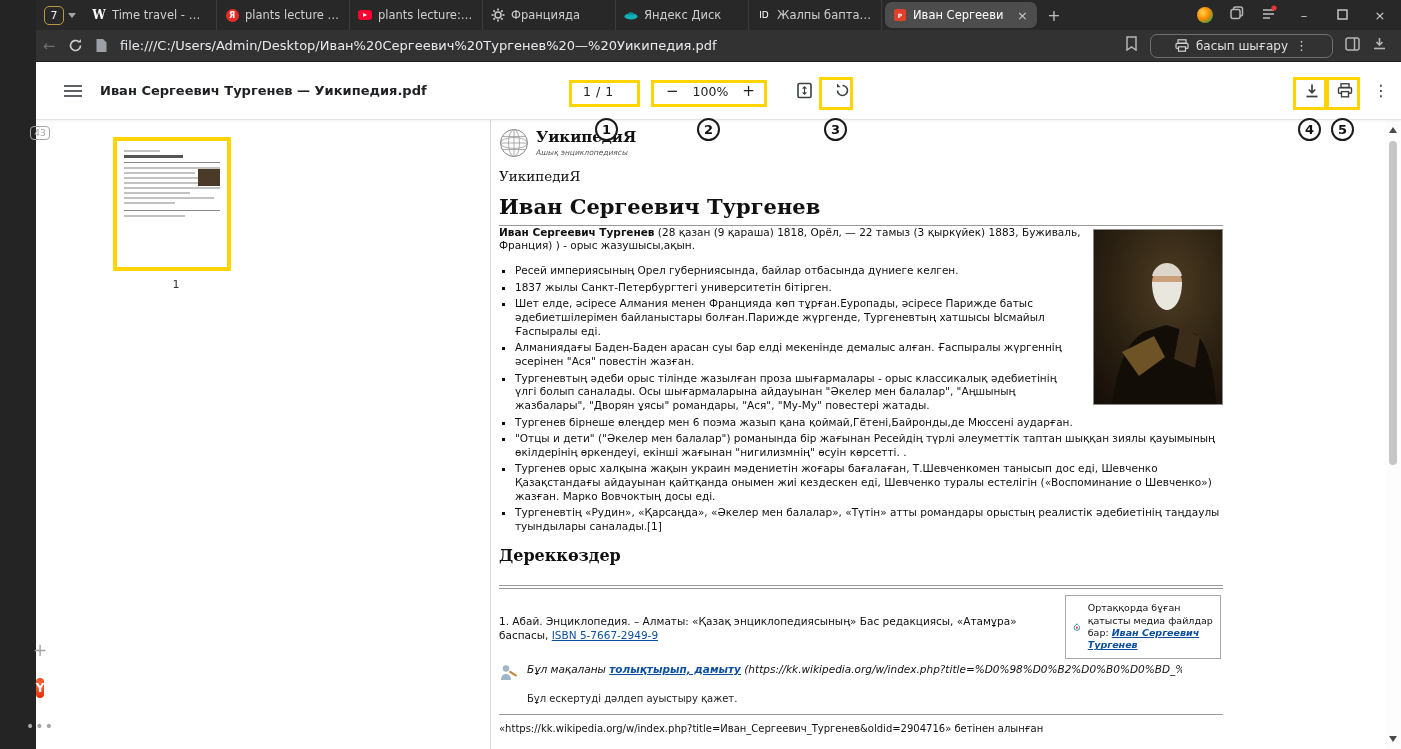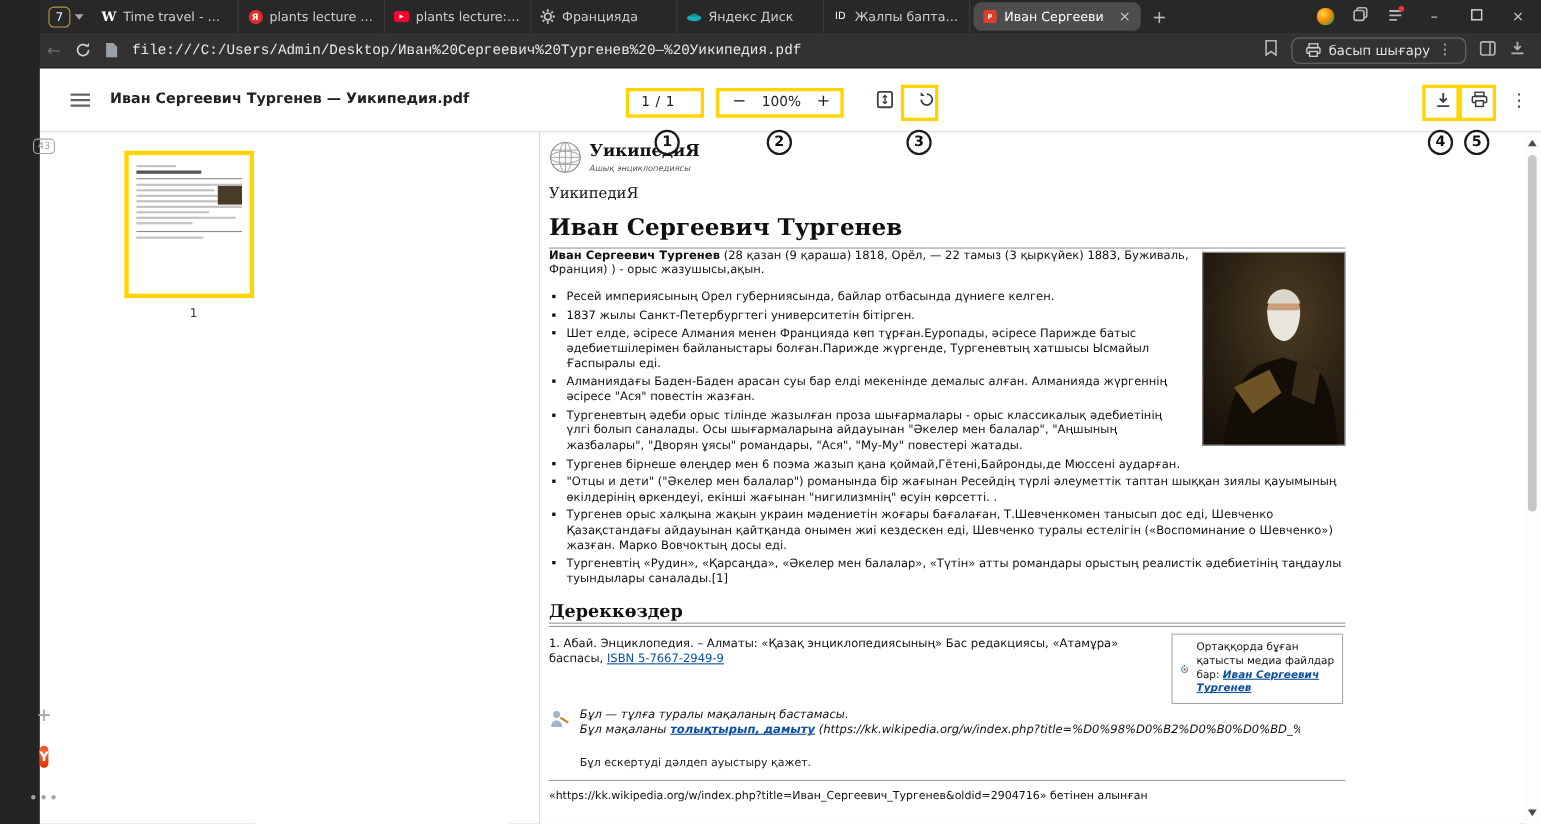--- a/index.html
+++ b/index.html
@@ -33,23 +33,23 @@
   .fav-id { color:#fff; font-size:9px; font-weight:normal; }
   .fav-pdf { width:12px; height:12px; border-radius:2px; background:#e0402a; color:#fff; font-size:6px; display:flex; align-items:center; justify-content:center; font-weight:bold; }
   .bar-right { margin-left:auto; display:flex; align-items:center; gap:16px; padding-right:10px; }
   .sphere { width:16px; height:16px; border-radius:50%; background:radial-gradient(circle at 35% 35%, #ffd34d, #ff8a00 45%, #43a047 80%, #1c6e1c); display:block; }
   .win-btn { color:#cfcfcf; font-size:13px; width:22px; text-align:center; cursor:pointer; }
 
   
   .addr { position:absolute; left:36px; top:30px; right:0; height:32px; background:#323232; display:flex; align-items:center; z-index:30; border-bottom:1px solid #1f1f1f; }
   .addr .nav { width:26px; text-align:center; color:#6f6f6f; font-size:15px; }
   .addr .icon-btn { width:26px; display:flex; justify-content:center; align-items:center; cursor:pointer; }
-  .url { color:#e8eaed; font-size:13px; margin-left:6px; white-space:nowrap;font-family:Liberation Mono, monospace; }
+  .url { color:#e8eaed; font-size:13px; margin-left:6px; white-space:nowrap; }
   .addr-right { margin-left:auto; display:flex; align-items:center; gap:12px; padding-right:14px; }
-  .print-pill { display:flex; align-items:center; gap:7px; border:1px solid #6f6f6f; border-radius:7px; height:24px; padding:0 12px; color:#e0e0e0; font-size:12px; cursor:pointer; }
+  .print-pill { display:flex; align-items:center; gap:7px; border:1px solid #6f6f6f; border-radius:7px; height:24px; padding:0 24px; color:#e0e0e0; font-size:12px; cursor:pointer; }
   .pill-dots { color:#cfcfcf; font-size:13px; }
 
   
   .pdf-toolbar { position:absolute; left:36px; top:62px; right:0; height:58px; background:#fff; border-bottom:1px solid #e3e3e3; box-shadow:0 1px 3px rgba(0,0,0,0.06); z-index:20; }
   .tb-item { position:absolute; color:#3c4043; display:flex; align-items:center; }
   .tb-menu { left:28px; top:22px; cursor:pointer; }
   .tb-title { left:64px; top:21px; font-size:13px; font-weight:600; color:#202124; }
   .tb-pages { left:547px; top:0; height:58px; font-size:12.5px; color:#202124; gap:5px; }
   .tb-zoom { left:630px; top:0; height:58px; font-size:12.5px; color:#202124; gap:14px; }
   .zoom-btn { font-size:15px; cursor:pointer; }
@@ -74,24 +74,24 @@
   .article { position:relative; width:732px; padding:8px 0 0 8px; font-size:10.5px; line-height:1.3; color:#101010; }
   .wp-logo-row { display:flex; align-items:center; gap:7px; }
   .wp-wordmark { font-family:"DejaVu Serif", serif; font-size:15px; font-weight:bold; color:#111; }
   .wp-tagline { font-size:7.5px; font-style:italic; color:#555; }
   .site-line { font-family:"DejaVu Serif", serif; font-size:13.5px; margin-top:10px; }
   .art-title { font-family:"DejaVu Serif", serif; font-size:21px; font-weight:600; margin-top:7px; padding-bottom:5px; border-bottom:1px solid #9a9a9a; }
   .portrait { float:right; width:130px; height:176px; margin:3px 0 6px 12px; border:1px solid #8a8a8a; background:#241b10; }
   .lead { }
   .facts { margin:11px 0 0 16px; list-style:square; }
   .facts li { margin:3px 0; }
-  .refs-h { font-family:"DejaVu Serif", serif; font-size:16px; font-weight:600; margin-top:12px; padding-bottom:0; border-bottom:1px solid #9a9a9a; }
+  .refs-h { font-family:"DejaVu Serif", serif; font-size:16px; font-weight:600; margin-top:12px; padding-bottom:19px; border-bottom:1px solid #9a9a9a; }
   .refs-rule { border:none; border-top:1px solid #9a9a9a; margin-top:2px; }
   .commons-box { float:right; width:156px; border:1px solid #a8a8a8; padding:6px 7px; margin:6px 2px 4px 10px; font-size:9.5px; display:flex; gap:7px; align-items:center; }
-  .ref-line { margin-top:9px; }
+  .ref-line { margin-top:26px; }
   .lnk { color:#0b4fa0; text-decoration:underline; }
   .stub { clear:both; display:flex; gap:8px; margin-top:12px; font-style:italic; }
   .stub .l2url { font-style:italic; }
   .stub-lines { max-width:660px; }
   .stub-l2 { white-space:nowrap; overflow:hidden; max-width:655px; }
   .stub-l3 { font-size:10px; font-style:normal; color:#222; margin-top:16px; }
   .foot-rule { border:none; border-top:1px solid #9a9a9a; margin-top:9px; }
   .retrieved { margin-top:7px; font-size:10px; }
 
   
@@ -408,21 +408,21 @@
             <path d="M86 96l20 11-5 31-21-9z" fill="#3a2c18"></path>
           </svg>
         </div>
 
         <p class="lead"><b>Иван Сергеевич Тургенев</b><span> (28 қазан (9 қараша) 1818, Орёл, — 22 тамыз (3 қыркүйек) 1883, Буживаль, Франция) ) - орыс жазушысы,ақын.</span></p>
 
         <ul class="facts">
           <li>Ресей империясының Орел губерниясында, байлар отбасында дүниеге келген.</li>
           <li>1837 жылы Санкт-Петербургтегі университетін бітірген.</li>
           <li>Шет елде, әсіресе Алмания менен Францияда көп тұрған.Еуропады, әсіресе Парижде батыс әдебиетшілерімен байланыстары болған.Парижде жүргенде, Тургеневтың хатшысы Ысмайыл Ғаспыралы еді.</li>
-          <li>Алманиядағы Баден-Баден арасан суы бар елді мекенінде демалыс алған. Алманияда жүргеннің әсіресе "Ася" повестін жазған.</li>
+          <li>Алманиядағы Баден-Баден арасан суы бар елді мекенінде демалыс алған. Ғаспыралы жүргеннің әсерінен "Ася" повестін жазған.</li>
           <li>Тургеневтың әдеби орыс тілінде жазылған проза шығармалары - орыс классикалық әдебиетінің үлгі болып саналады. Осы шығармаларына айдауынан "Әкелер мен балалар", "Аңшының жазбалары", "Дворян ұясы" романдары, "Ася", "Му-Му" повестері жатады.</li>
           <li>Тургенев бірнеше өлеңдер мен 6 поэма жазып қана қоймай,Гётені,Байронды,де Мюссені аударған.</li>
           <li>"Отцы и дети" ("Әкелер мен балалар") романында бір жағынан Ресейдің түрлі әлеуметтік таптан шыққан зиялы қауымының өкілдерінің өркендеуі, екінші жағынан "нигилизмнің" өсуін көрсетті. .</li>
           <li>Тургенев орыс халқына жақын украин мәдениетін жоғары бағалаған, Т.Шевченкомен танысып дос еді, Шевченко Қазақстандағы айдауынан қайтқанда онымен жиі кездескен еді, Шевченко туралы естелігін («Воспоминание о Шевченко») жазған. Марко Вовчоктың досы еді.</li>
           <li>Тургеневтің «Рудин», «Қарсаңда», «Әкелер мен балалар», «Түтін» атты романдары орыстың реалистік әдебиетінің таңдаулы туындылары саналады.[1]</li>
         </ul>
 
         <h2 class="refs-h">Дереккөздер</h2>
         <hr class="refs-rule">
 
@@ -441,21 +441,20 @@
           <span>1. Абай. Энциклопедия. – Алматы: «Қазақ энциклопедиясының» Бас редакциясы, «Атамұра» баспасы, </span><span class="lnk">ISBN 5-7667-2949-9</span>
         </div>
 
         <div class="stub">
           <svg width="20" height="18" viewBox="0 0 20 18">
             <circle cx="7" cy="5.5" r="3.2" fill="#9fb6c9"></circle>
             <path d="M2 17c0-4 2.2-6 5-6s5 2 5 6z" fill="#9fb6c9"></path>
             <rect x="11" y="7.5" width="8.5" height="2" transform="rotate(33 11 7.5)" fill="#c77f2e"></rect>
           </svg>
           <div class="stub-lines">
-            <div>Бұл — тұлға туралы мақаланың бастамасы.</div>
             <div class="stub-l2"><span>Бұл мақаланы </span><b><span class="lnk">толықтырып, дамыту</span></b><span class="l2url"> (https://kk.wikipedia.org/w/index.php?title=%D0%98%D0%B2%D0%B0%D0%BD_%D0%A1%D0%B5%D1%80%D0%B3%D0%B5%D0%B5%D0%B2%D0%B8%D1%87_%D0%A2%D1%83%D1%80%D0%B3%D0%B5%D0%BD%D0%B5%D0%B2&amp;action=edit)</span></div>
             <div class="stub-l3">Бұл ескертуді дәлдеп ауыстыру қажет.</div>
           </div>
         </div>
 
         <hr class="foot-rule">
         <div class="retrieved">«https://kk.wikipedia.org/w/index.php?title=Иван_Сергеевич_Тургенев&amp;oldid=2904716» бетінен алынған</div>
 
       </div>
     </div>

